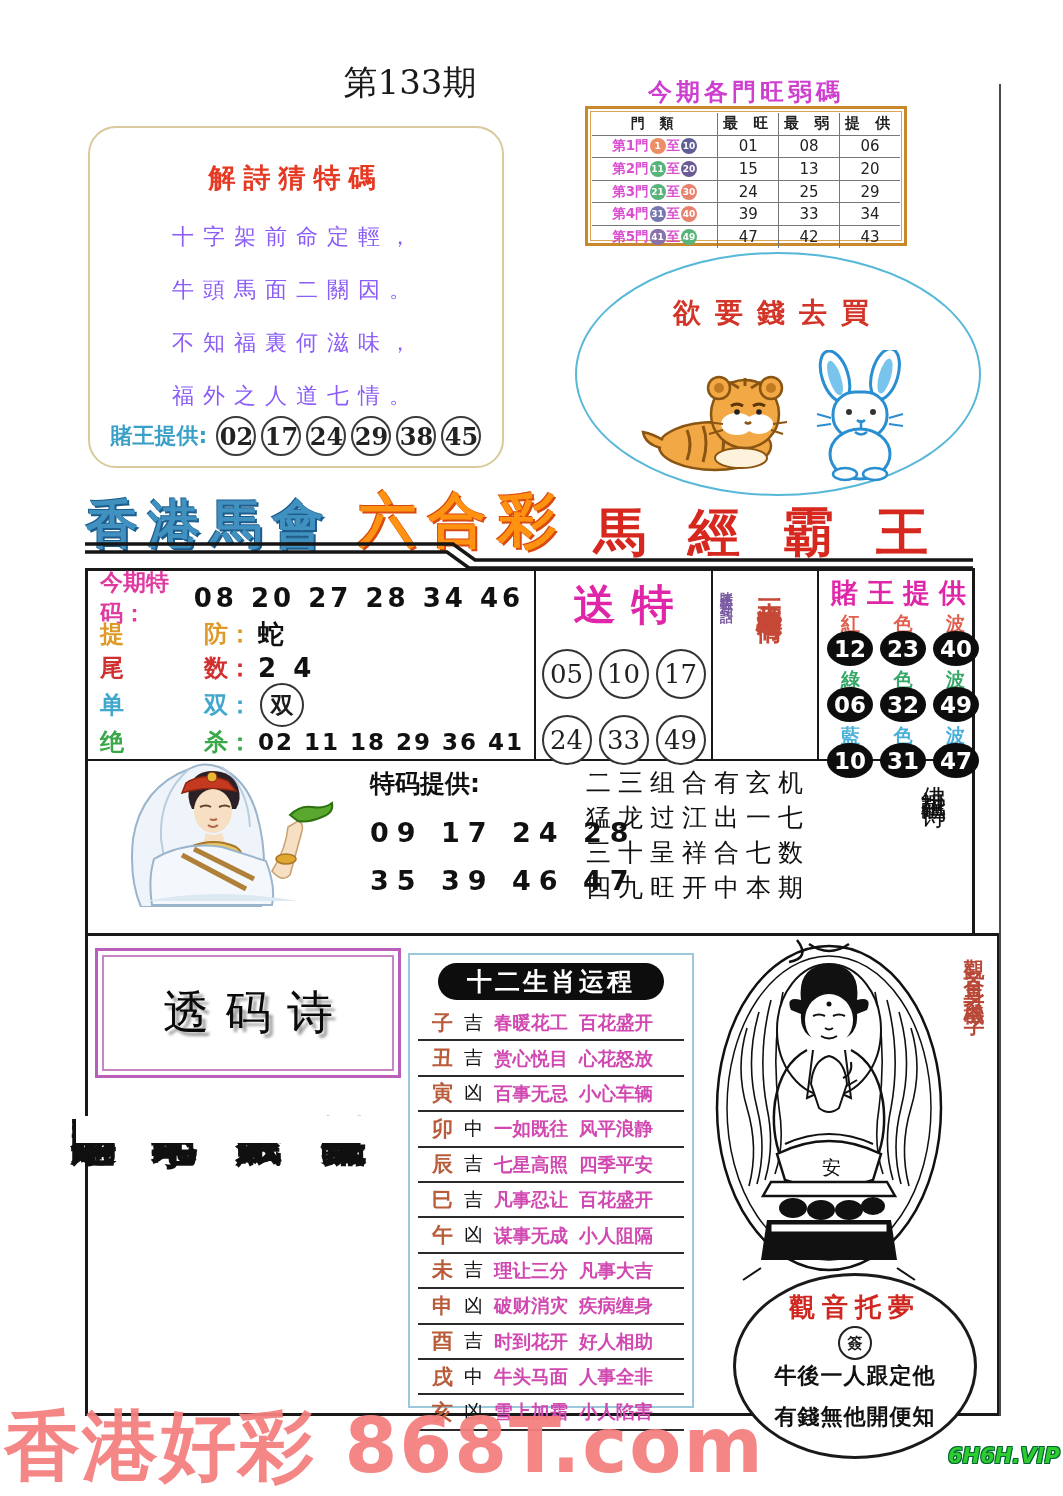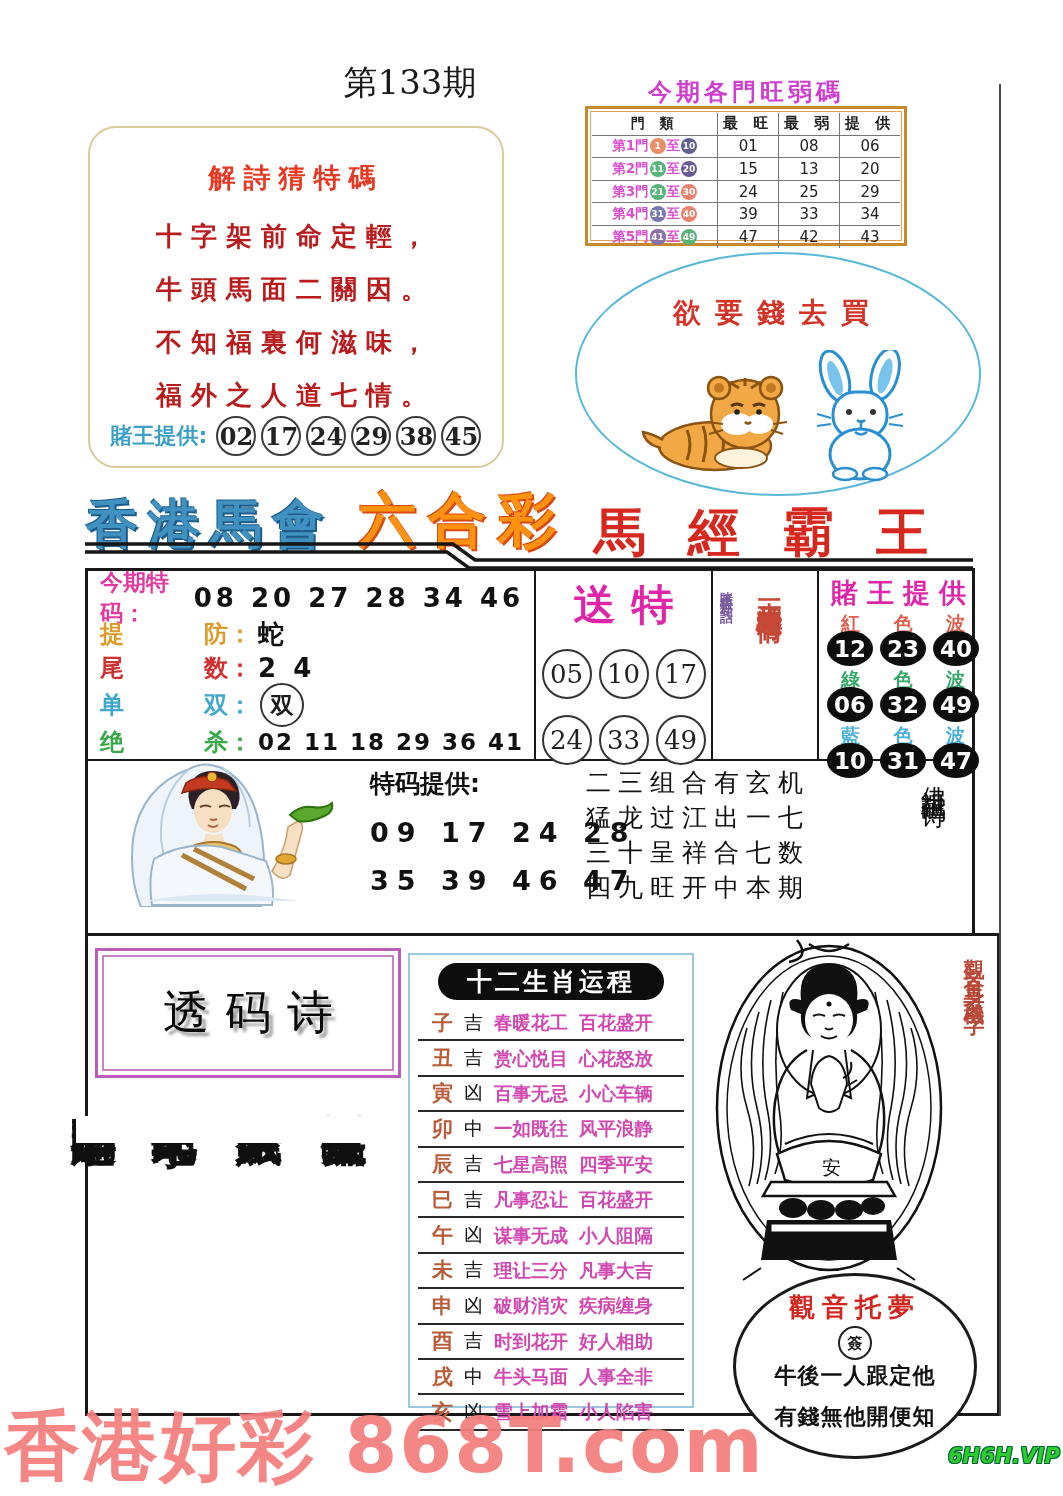--- a/index.html
+++ b/index.html
@@ -7,21 +7,21 @@
         font-family:"DejaVu Sans",sans-serif;color:#1a1a1a;}
   .abs{position:absolute;}
   .vtext{writing-mode:vertical-rl;text-orientation:upright;}
 
   
   #issue{left:320px;top:60px;width:180px;text-align:center;font-size:34px;font-family:"DejaVu Serif",serif;}
 
   
   #poem-box{left:88px;top:126px;width:412px;height:338px;border:2px solid #d9c99c;border-radius:28px;background:#fff;}
   #poem-title{margin-top:32px;text-align:center;font-size:27px;font-weight:bold;color:#e53923;letter-spacing:8px;}
-  .poem-line{text-align:center;font-size:26px;font-weight:bold;color:#b91c1c;letter-spacing:9px;line-height:53px;font-family:"DejaVu Serif",serif;}
+  .poem-line{text-align:center;font-size:22px;font-weight:normal;color:#8b5cf6;letter-spacing:9px;line-height:53px;font-family:"DejaVu Serif",serif;}
   #poem-provider{position:absolute;left:0;right:0;bottom:10px;display:flex;align-items:center;justify-content:center;gap:5px;}
   #poem-provider .plabel{color:#3aa0c8;font-size:22px;font-weight:bold;margin-right:4px;}
   .oball{display:inline-flex;align-items:center;justify-content:center;width:36px;height:36px;border:2px solid #3c3c3c;border-radius:50%;
          font-size:24px;font-weight:bold;color:#222;font-family:"DejaVu Serif",serif;background:#fff;}
 
   
   #sw-title{left:585px;top:76px;width:322px;text-align:center;font-size:24px;font-weight:bold;color:#cf3fcf;letter-spacing:4px;}
   #sw-table{left:585px;top:106px;width:322px;height:140px;border:3px solid #c8882c;
             box-shadow:inset 0 0 0 2px #fff,inset 0 0 0 3px #dca450;background:#fff;padding:4px;box-sizing:border-box;}
   .swrow{display:flex;height:21.6px;align-items:flex-start;border-bottom:1px solid #777;}

